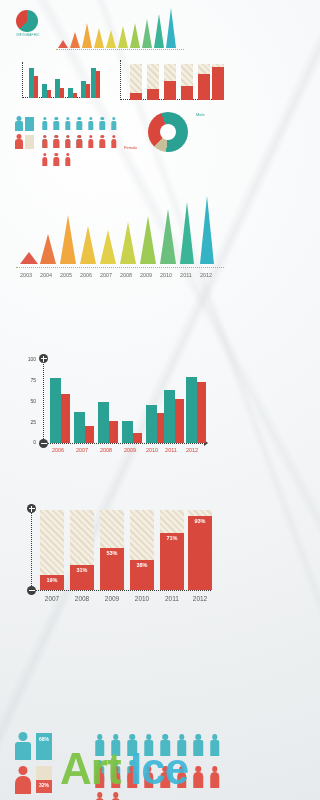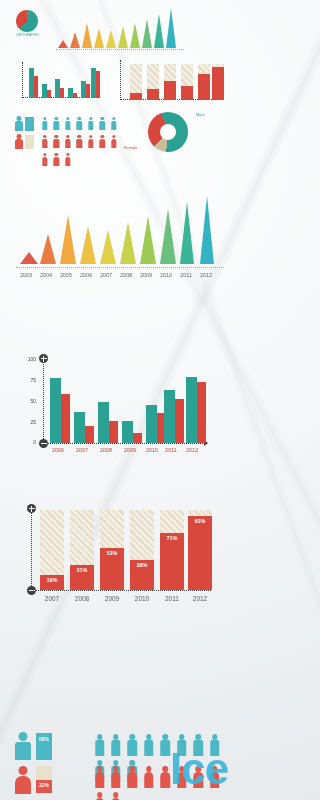--- a/index.html
+++ b/index.html
@@ -463,16 +463,17 @@
         <span class="body" style="top:6px;width:9.5px;height:16px;background:#e2574c;border-radius:4.5px 4.5px 0 0;"></span>
       </span>
       <span class="person" style="width:11px;height:22px;">
         <span class="head" style="top:0;width:5.5px;height:5.5px;background:#e2574c;"></span>
         <span class="body" style="top:6px;width:9.5px;height:16px;background:#e2574c;border-radius:4.5px 4.5px 0 0;"></span>
       </span>
     </div>
   </div>
 
   <div style="position:absolute;left:60px;top:744px;width:180px;height:52px;">
-    <span class="wm" style="left:70px;top:0;font-size:44px;color:#3fb6d8;opacity:.92;margin-left:40px;">Ice</span>
+    <span class="wm" style="left:0;top:0;font-size:44px;color:#7cc242;opacity:.92;">Art</span>
+    <span class="wm" style="left:70px;top:0;font-size:44px;color:#3fb6d8;opacity:.92;">Ice</span>
   </div>
 
 </div>
 
 </body></html>

